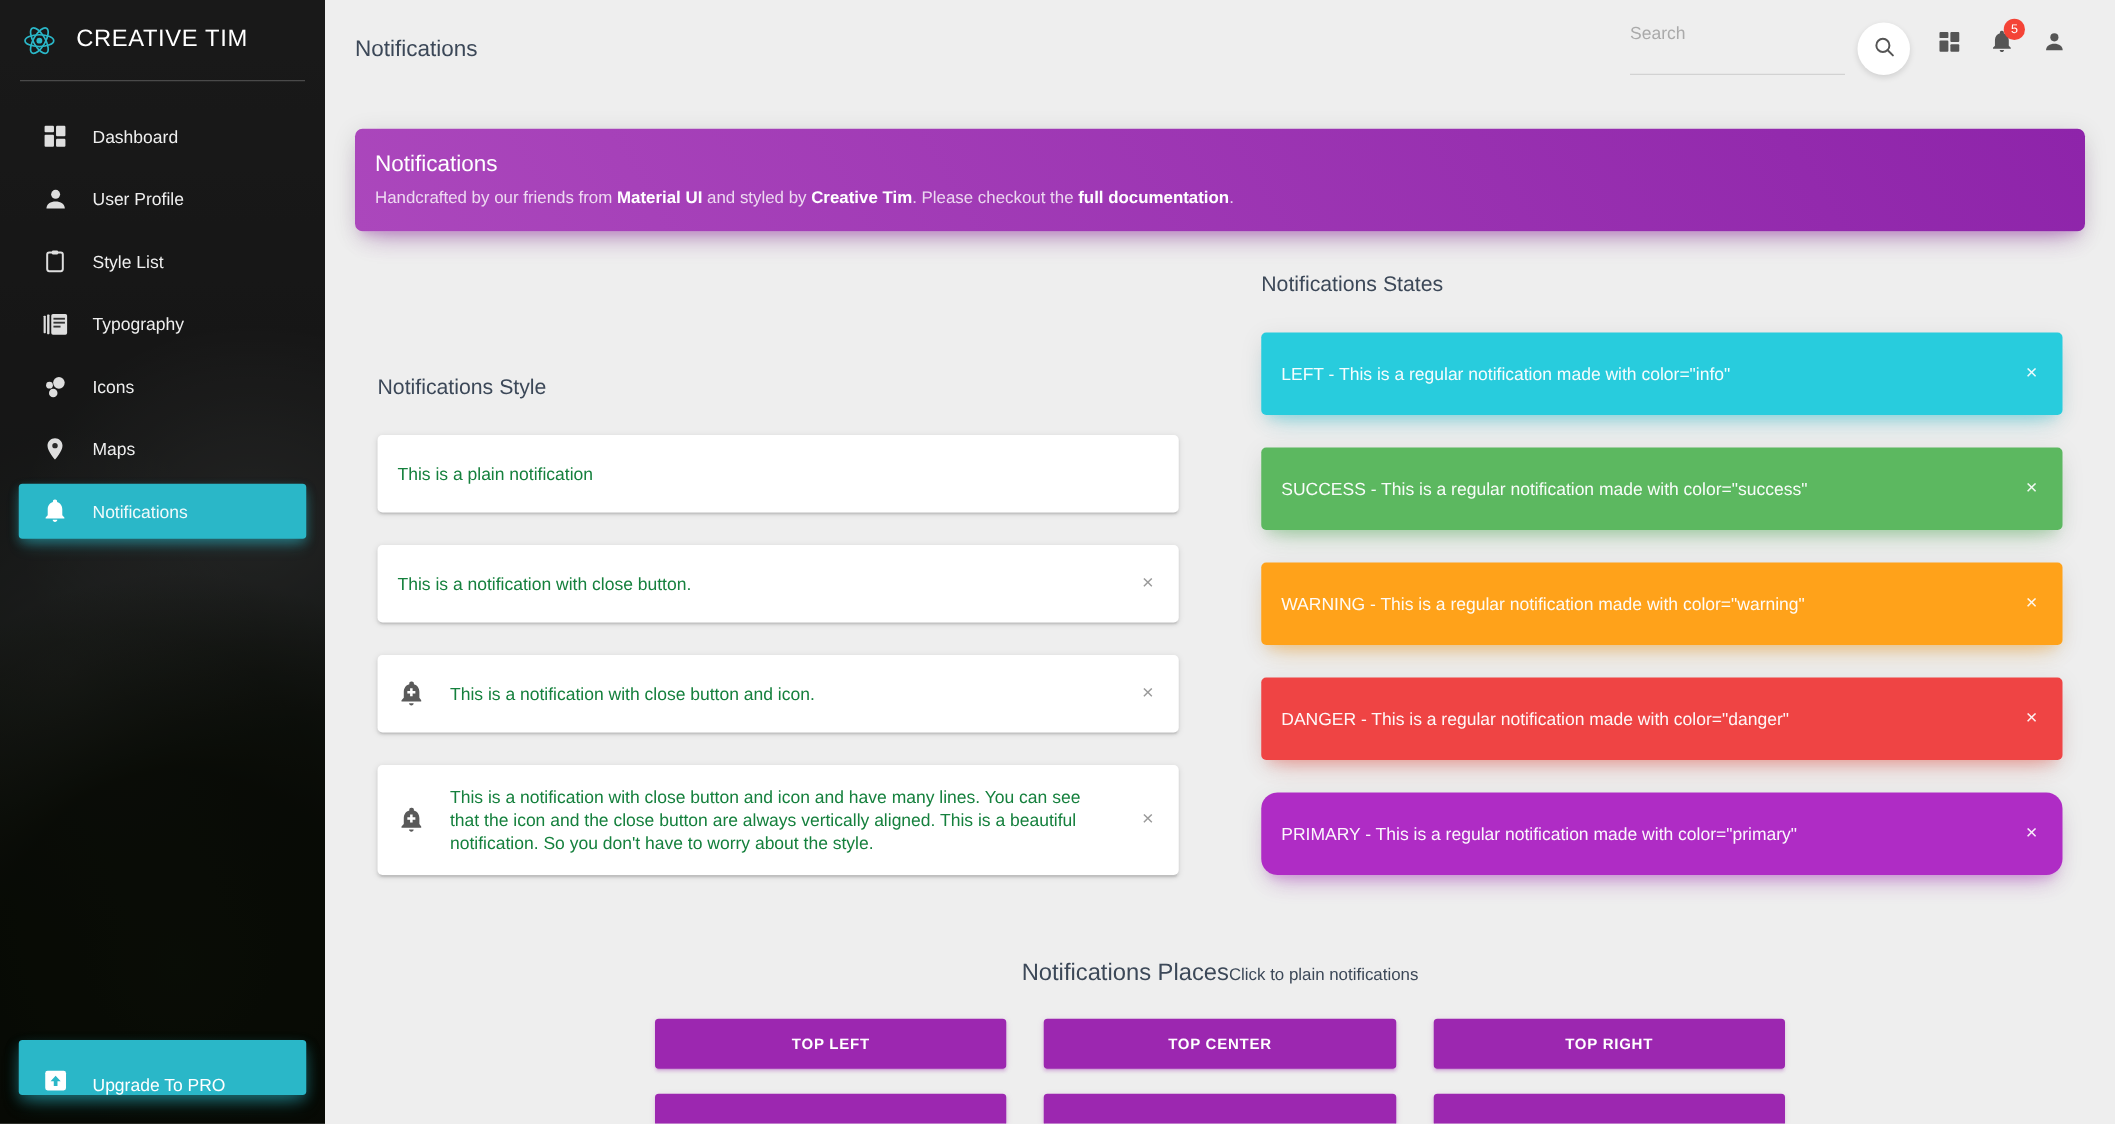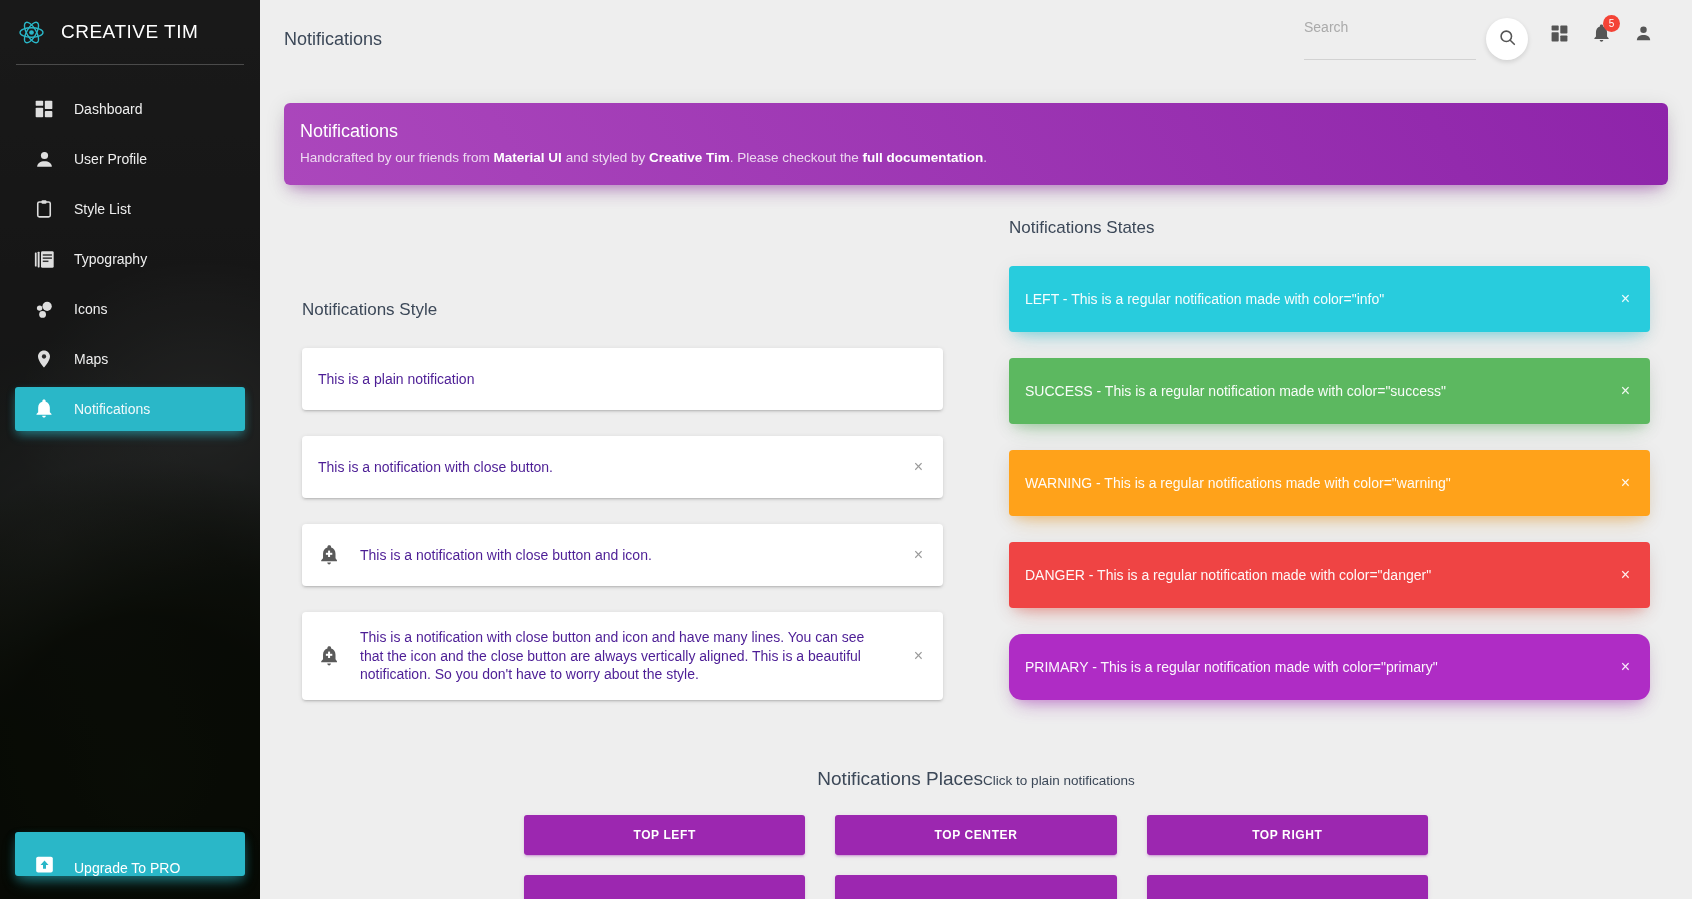--- a/index.html
+++ b/index.html
@@ -216,21 +216,21 @@
     position: relative;
   }
   .ncard .nc-icon {
     width: 24px; height: 24px;
     margin-right: 18px;
     flex: 0 0 auto;
     display: flex; align-items: center; justify-content: center;
   }
   .ncard .nc-text {
     font-size: 14px;
-    color: #4c1d95;
+    color: #15803d;
     line-height: 1.33;
     flex: 1;
     padding-right: 24px;
   }
   .nc-close {
     background: transparent; border: none;
     color: #9a9a9a;
     font-size: 16px;
     line-height: 1;
     cursor: pointer;
@@ -527,21 +527,21 @@
           <div class="sc-text">LEFT - This is a regular notification made with color="info"</div>
           <button class="sc-close">×</button>
         </div>
 
         <div class="scard" style="background:#5cb860; box-shadow:0 12px 20px -10px rgba(92,184,96,0.45),0 4px 20px 0 rgba(0,0,0,0.08),0 7px 8px -5px rgba(92,184,96,0.2);gap:16px;">
           <div class="sc-text">SUCCESS - This is a regular notification made with color="success"</div>
           <button class="sc-close">×</button>
         </div>
 
         <div class="scard" style="background:#ffa21a; box-shadow:0 12px 20px -10px rgba(255,162,26,0.45),0 4px 20px 0 rgba(0,0,0,0.08),0 7px 8px -5px rgba(255,162,26,0.2);">
-          <div class="sc-text">WARNING - This is a regular notifications made with color="warning"</div>
+          <div class="sc-text">WARNING - This is a regular notification made with color="warning"</div>
           <button class="sc-close">×</button>
         </div>
 
         <div class="scard" style="background:#ef4444; box-shadow:0 12px 20px -10px rgba(245,90,78,0.45),0 4px 20px 0 rgba(0,0,0,0.08),0 7px 8px -5px rgba(245,90,78,0.2);">
           <div class="sc-text">DANGER - This is a regular notification made with color="danger"</div>
           <button class="sc-close">×</button>
         </div>
 
         <div class="scard" style="background:#af2cc5; box-shadow:0 12px 20px -10px rgba(175,44,197,0.45),0 4px 20px 0 rgba(0,0,0,0.08),0 7px 8px -5px rgba(175,44,197,0.2);border-radius:13px;">
           <div class="sc-text">PRIMARY - This is a regular notification made with color="primary"</div>

